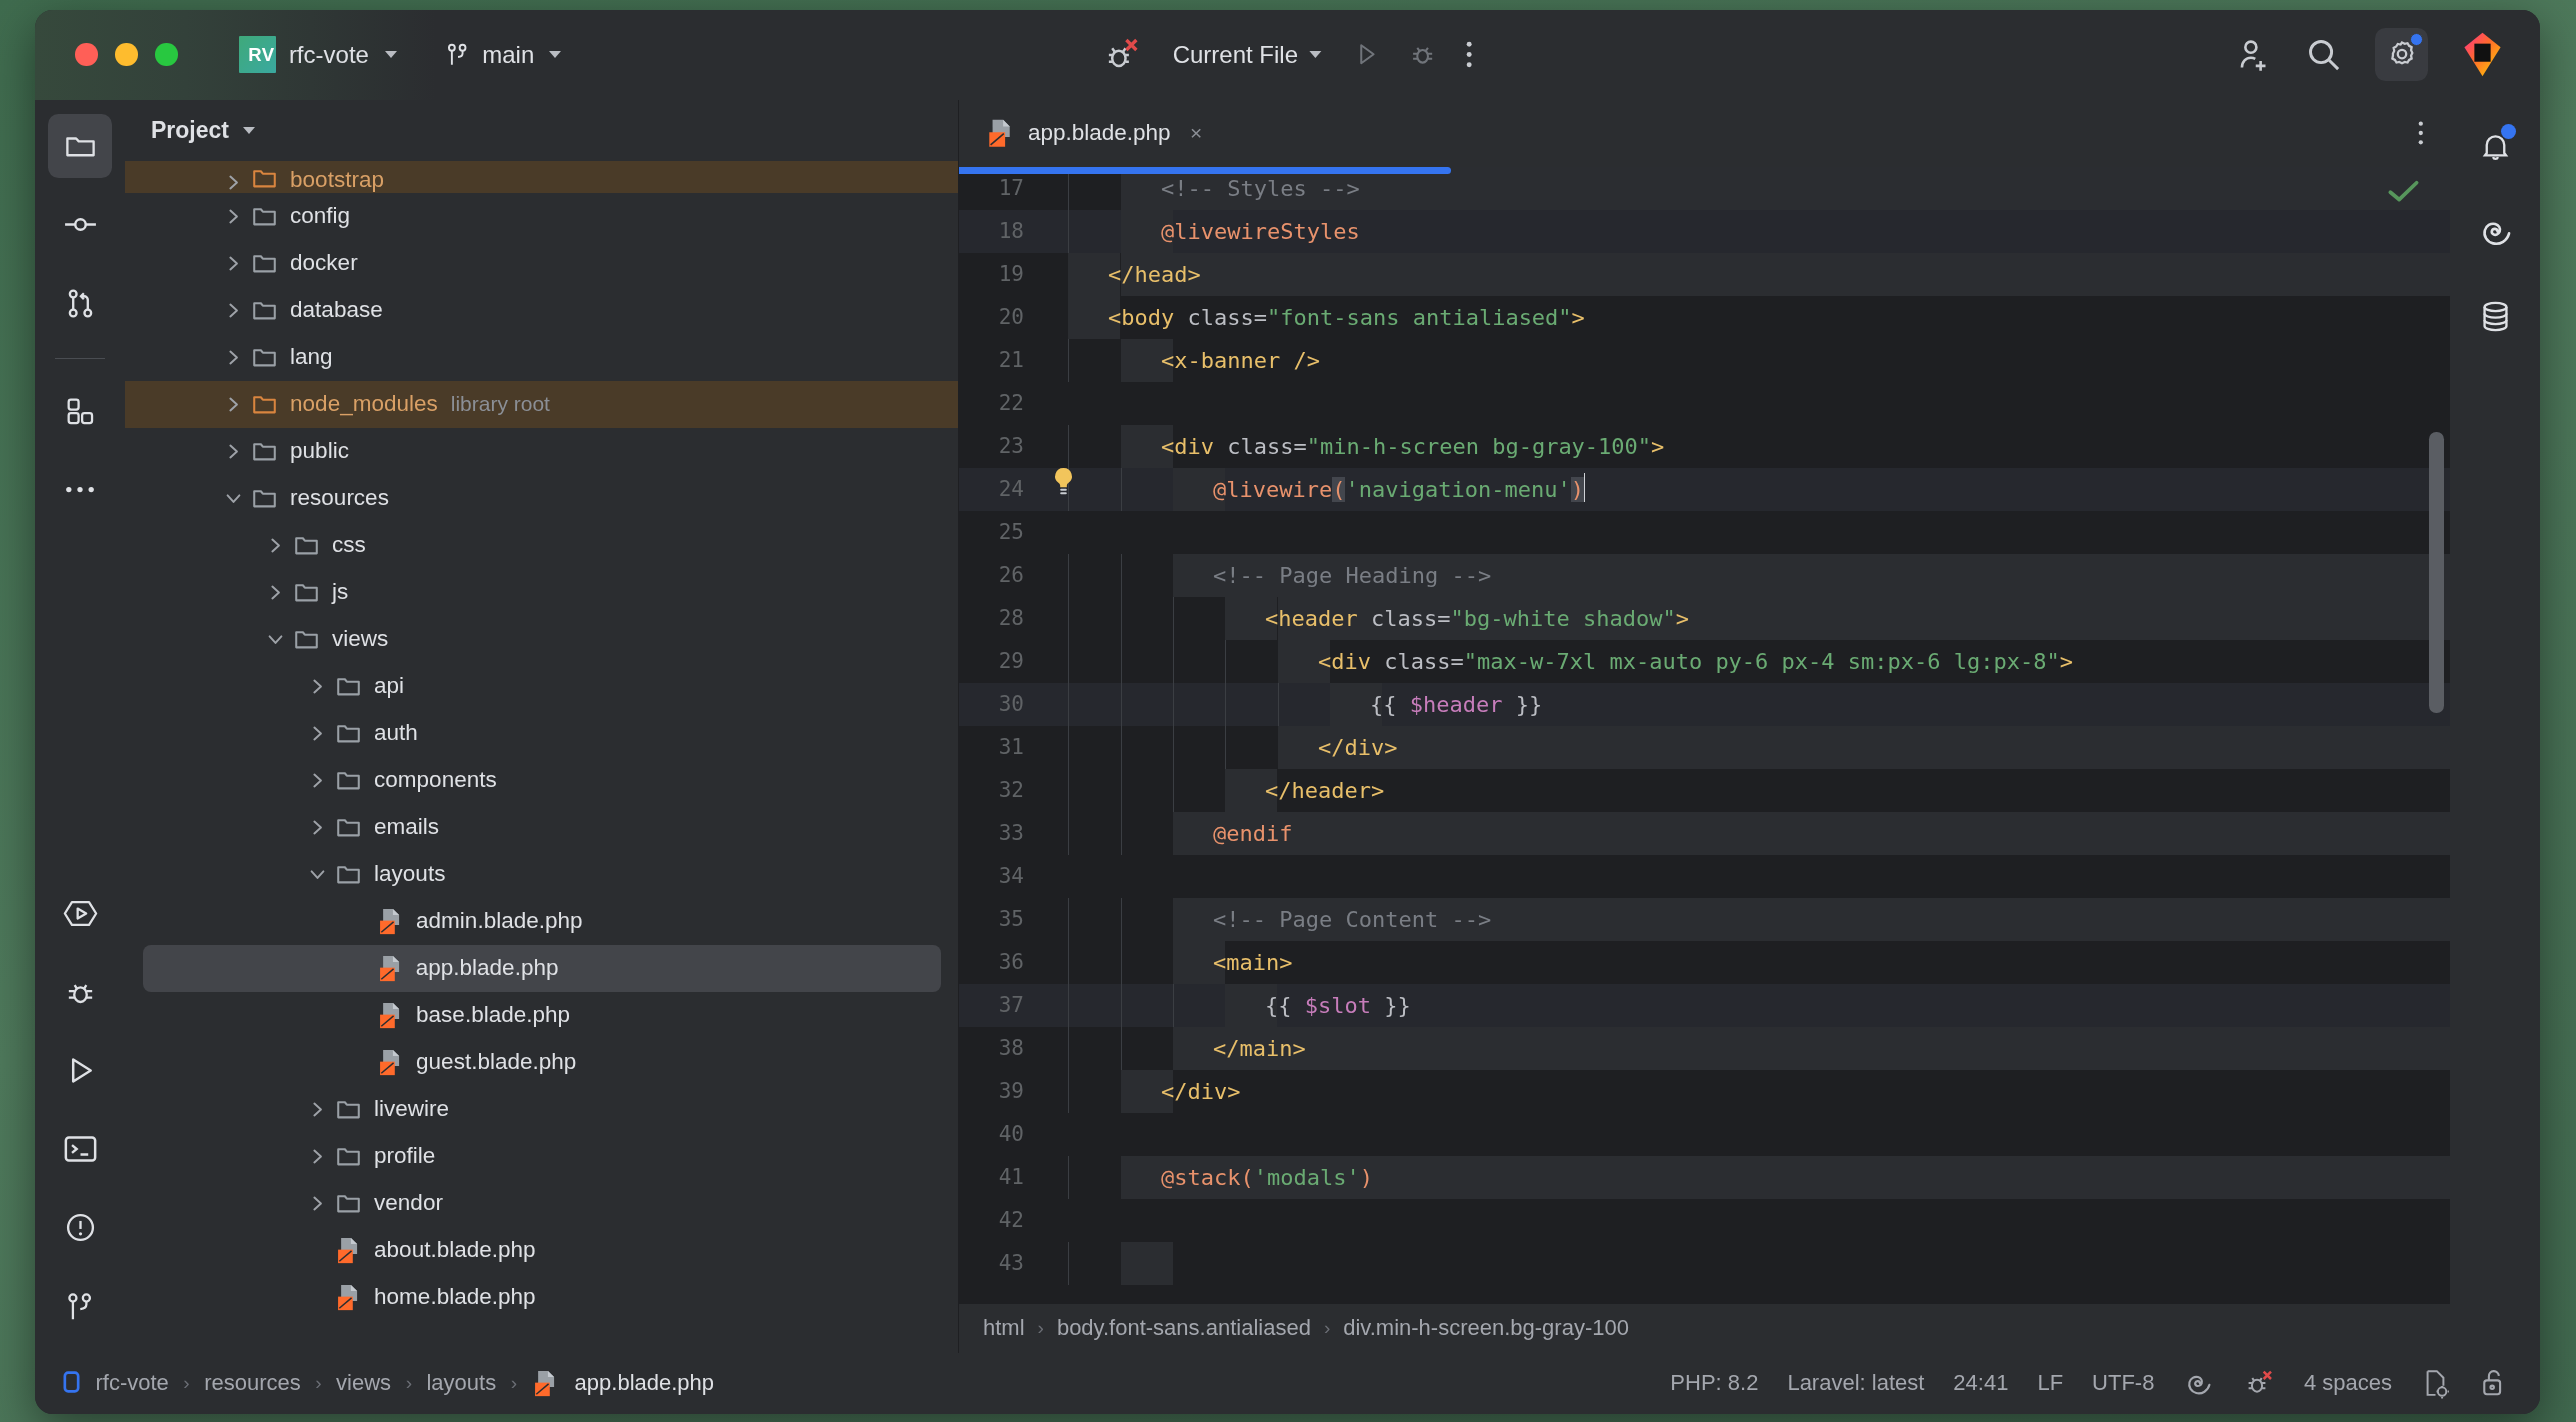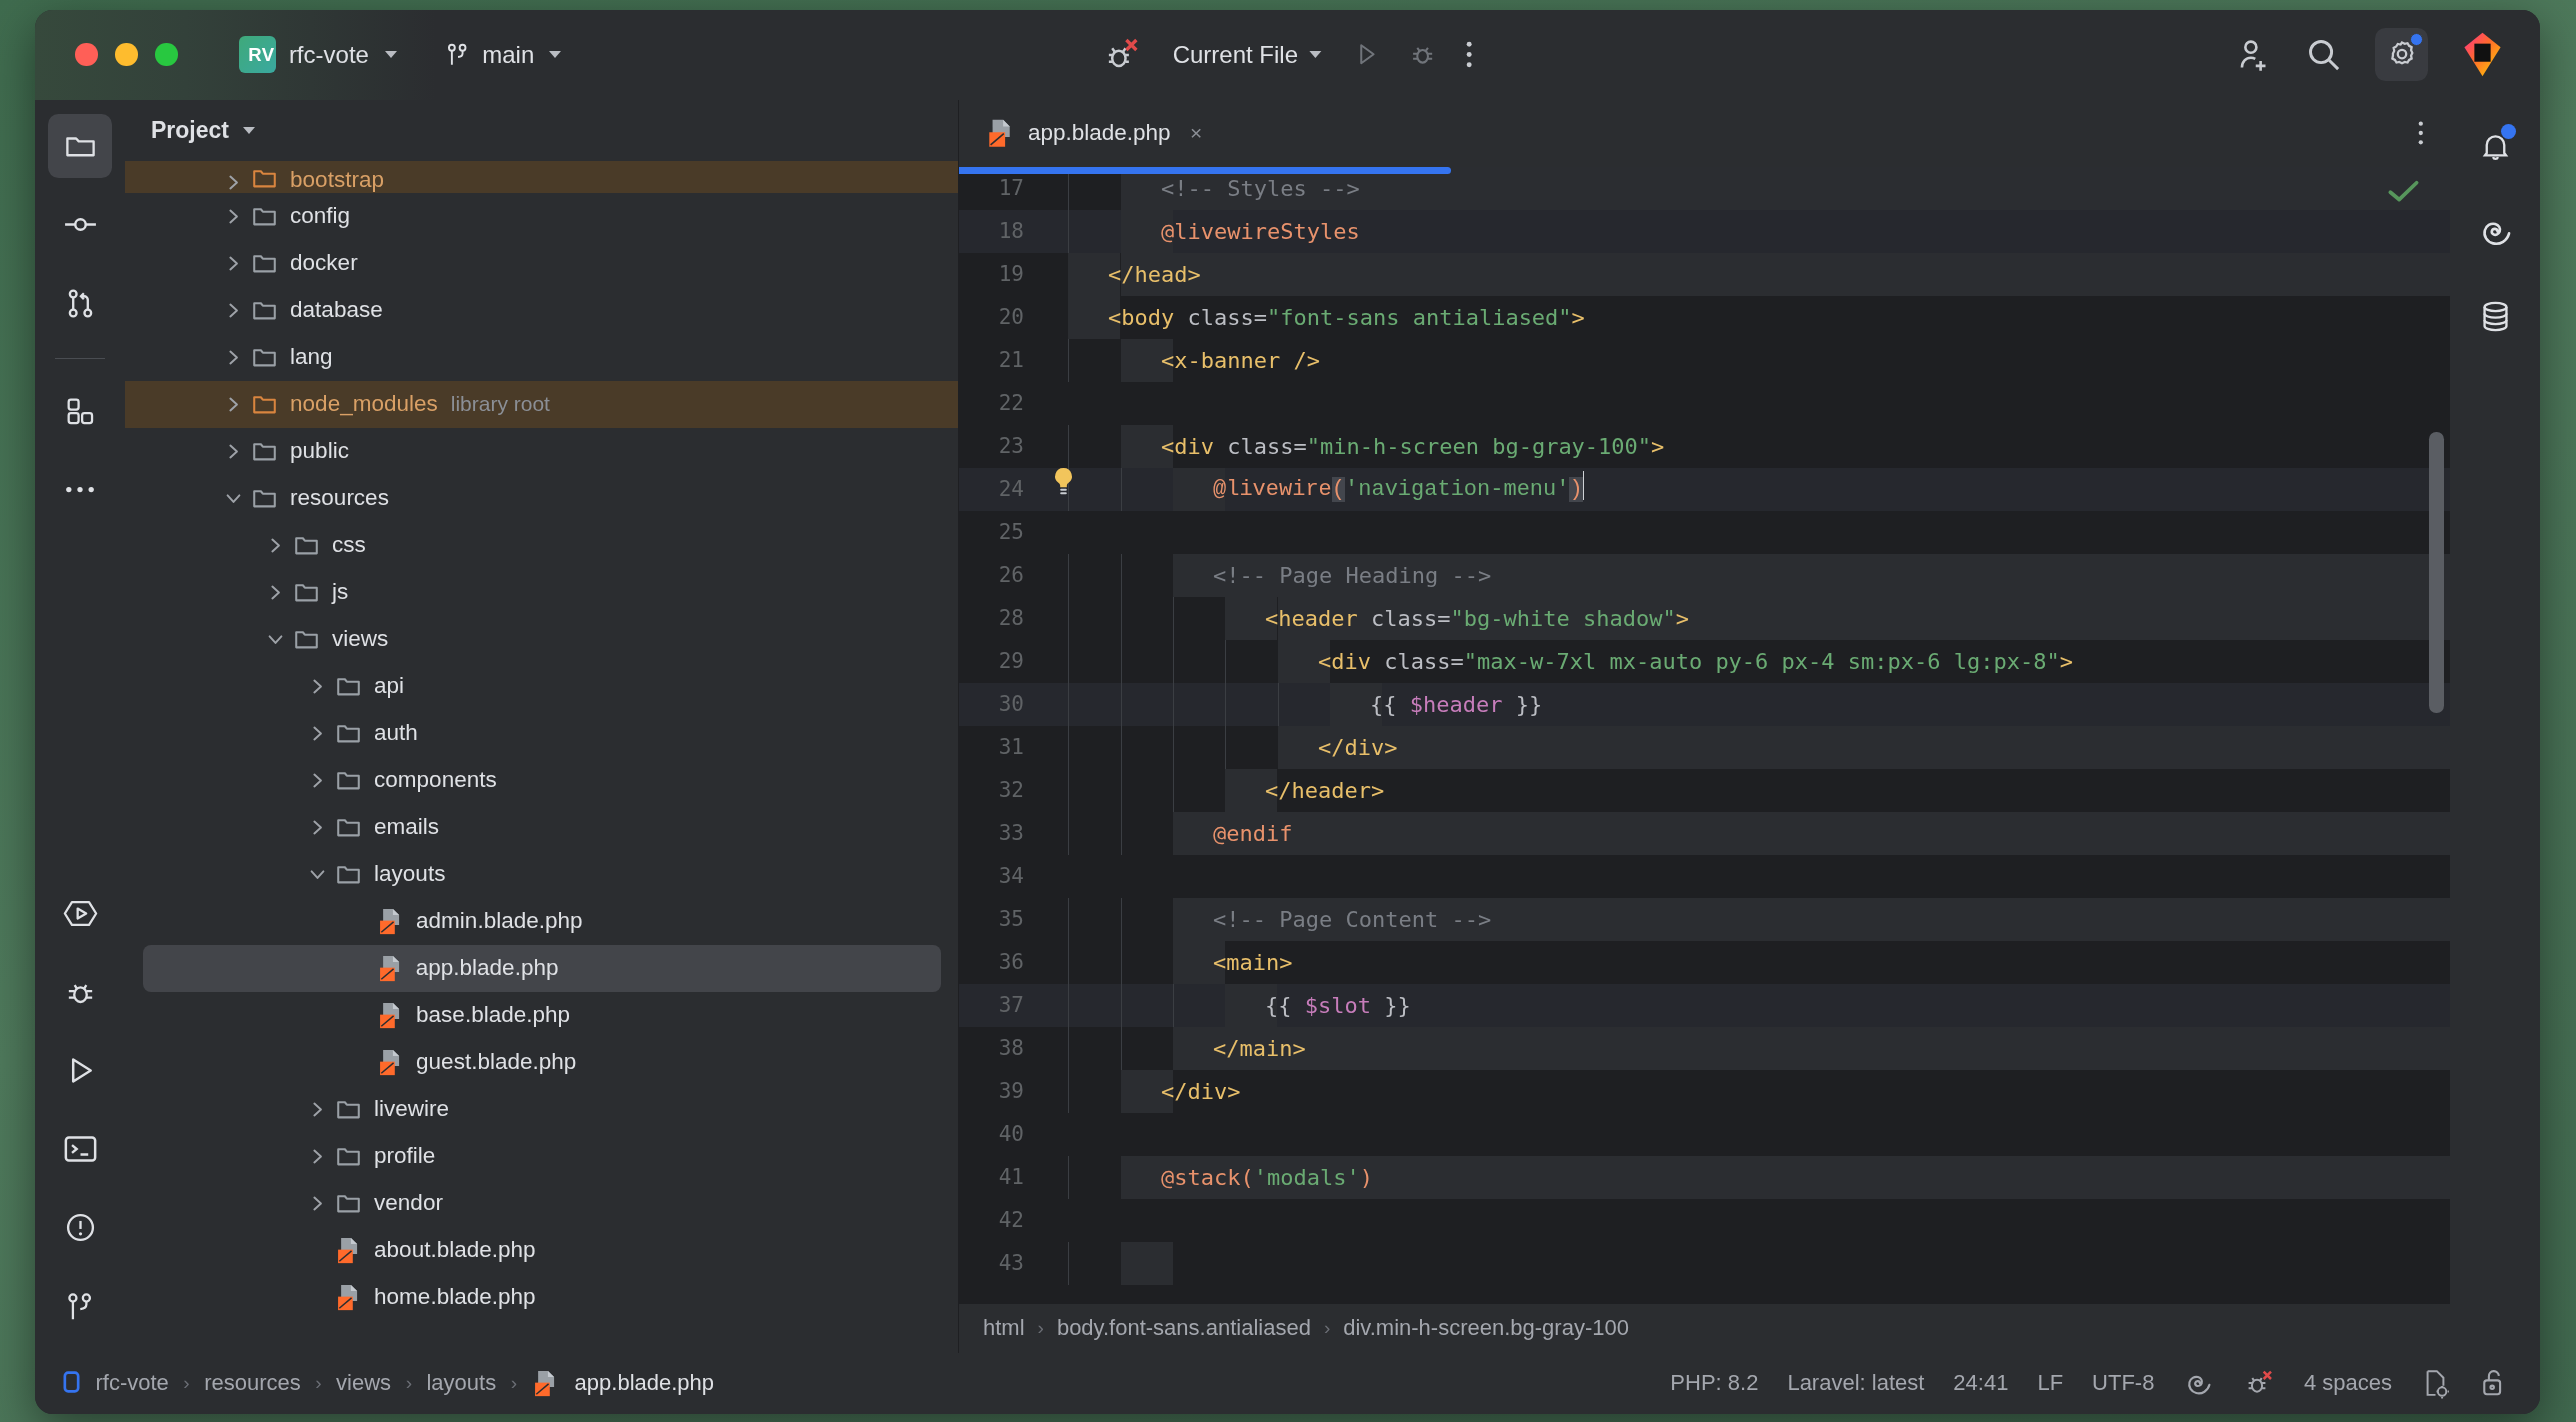--- a/index.html
+++ b/index.html
@@ -37,21 +37,21 @@
   .dot { width: 22.5px; height: 22.5px; border-radius: 50%; }
   .dot.r { background: #ff5f57; }
   .dot.y { background: #febc2e; }
   .dot.g { background: #28c840; }
 
   .proj-chip {
     display: flex; align-items: center; gap: 13px;
     margin-left: 61px;
   }
   .proj-badge {
-    width: 37px; height: 37px; border-radius: 6px;
+    width: 37px; height: 37px; border-radius: 1px;
     background: linear-gradient(135deg,#3fa97a,#3aa9a0);
     color: #fff; font-size: 18.5px; font-weight: 700;
     display: flex; align-items: center; justify-content: center;
     letter-spacing: 0.4px;
     padding-left: 8px;
   }
   .tb-label { color: #dfe1e5; font-size: 24px; }
   .chev { width: 0; height: 0; border-left: 6.4px solid transparent;
     border-right: 6.4px solid transparent; border-top: 7.2px solid #b9bcc2; margin-left: 3.2px; }
   .branch-chip { display: flex; align-items: center; gap: 11.2px; margin-left: 47px; }
@@ -825,21 +825,21 @@
               <div class="cl hl">
                 <div class="indentline" style="left: 109px;"></div>
                 <div class="indentline" style="left: 162px;"></div>
                 <div class="indentbox" style="left: 214px; width: 52px;"></div>
                 <div class="gutter">24</div>
                 <div class="bulb"><svg width="27" height="32" viewBox="0 0 20 24">
                     <path d="M10 1.5a6.2 6.2 0 00-3.6 11.3c.7.6 1.1 1.3 1.1 2.1v1h5v-1c0-.8.4-1.5 1.1-2.1A6.2 6.2 0 0010 1.5z" fill="#f2c55c"></path>
                     <rect x="7.5" y="17" width="5" height="1.6" rx=".8" fill="#c9ccd1"></rect>
                     <rect x="7.5" y="19.6" width="5" height="1.6" rx=".8" fill="#c9ccd1"></rect>
                   </svg></div>
-                <div class="codetext" style="margin-left: 157px; font-family: Liberation Mono, monospace;"><span class="tok-dir">@livewire</span><span class="tok-dir sel-brace">(</span><span class="tok-str">'navigation-menu'</span><span class="tok-dir sel-brace">)</span><span class="caret"></span></div>
+                <div class="codetext" style="margin-left: 157px;"><span class="tok-dir">@livewire</span><span class="tok-dir sel-brace">(</span><span class="tok-str">'navigation-menu'</span><span class="tok-dir sel-brace">)</span><span class="caret"></span></div>
               </div>
               <div class="cl">
                 <div class="gutter">25</div>
                 <div class="codetext" style="margin-left: 0px;"></div>
               </div>
               <div class="cl">
                 <div class="lineback" style="left: 266px; right: 0px;"></div>
                 <div class="indentline" style="left: 109px;"></div>
                 <div class="indentline" style="left: 162px;"></div>
                 <div class="indentbox" style="left: 214px; width: 52px;"></div>

